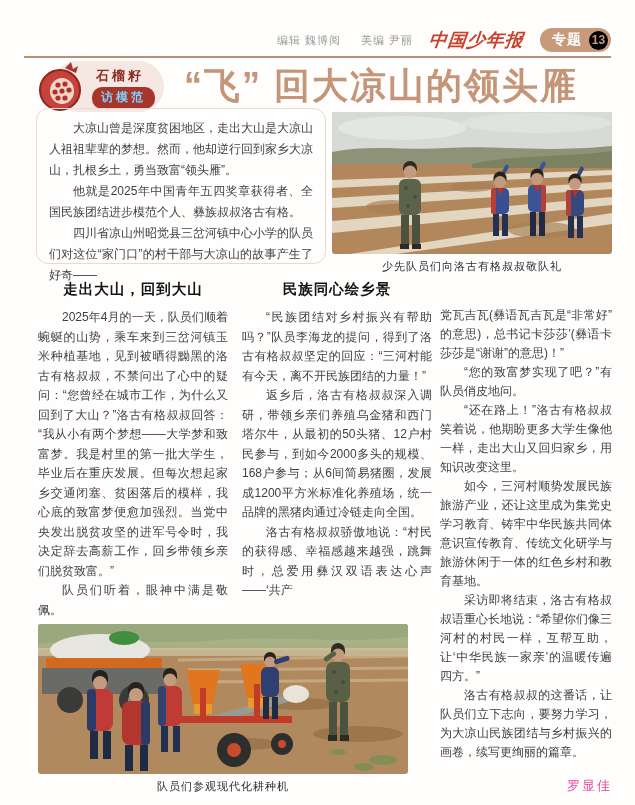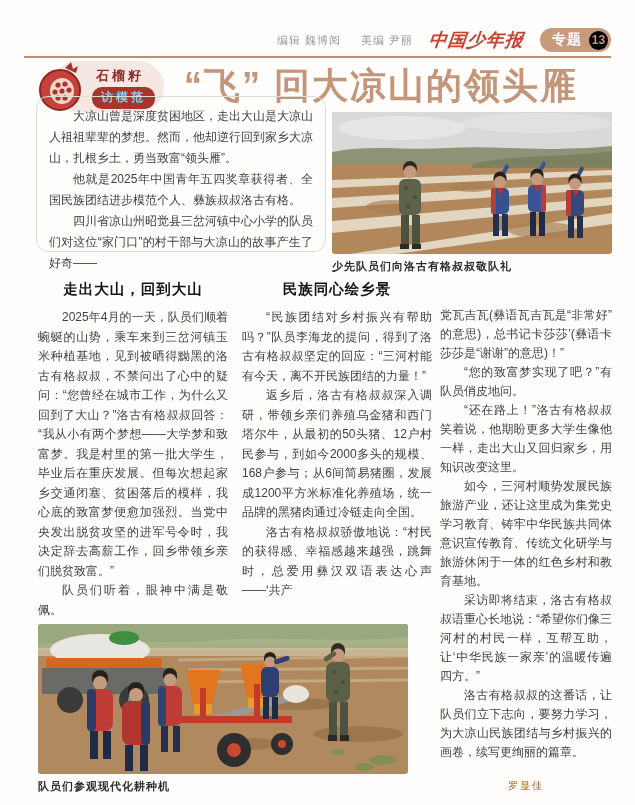--- a/index.html
+++ b/index.html
@@ -50,52 +50,52 @@
     letter-spacing: 3px; padding: 2px 9px 3px; border-radius: 10px;
   }
   .headline {
     position: absolute; left: 150px; top: 62px; width: 462px;
     text-align: center; font-size: 36px; font-weight: 900;
     color: #c49579; letter-spacing: 2px; white-space: nowrap;
   }
 
   
   .intro-box {
-    position: absolute; left: 36px; top: 96px; width: 290px; height: 156px;
+    position: absolute; left: 36px; top: 108px; width: 290px; height: 156px;
     border: 1px solid #e2dcd5; border-radius: 12px; padding: 9px 12px;
   }
   .intro-box p {
     font-size: 12px; line-height: 21px; color: #3e3e44;
     text-align: justify; text-indent: 2em;
   }
 
   
   .photo-top { position: absolute; left: 332px; top: 112px; width: 280px; }
   .photo-bottom { position: absolute; left: 38px; top: 624px; width: 370px; }
   figure svg { display: block; border-radius: 3px; }
   figcaption {
-    margin-top: 5px; text-align: left;
-    font-size: 11px; font-weight: bold; color: #2c2c2e; letter-spacing: 1px;
+    margin-top: 5px; text-align: center;
+    font-size: 11px; font-weight: normal; color: #2c2c2e; letter-spacing: 1px;
   }
 
   
   .col { position: absolute; top: 280px; color: #3e3e44; font-size: 12px; }
   .col h2 {
     font-size: 14.5px; font-weight: bold; color: #141414;
     text-align: center; letter-spacing: 1px; margin-bottom: 9px;
   }
   .col p { line-height: 19.5px; text-align: justify; text-indent: 2em; }
   .col-1 { left: 38px;  width: 190px; }
   .col-2 { left: 242px; width: 190px; }
   .col-3 { left: 440px; width: 172px; padding-top: 26px; }
   .col-3 p { line-height: 19px; }
   .no-indent { text-indent: 0 !important; }
 
   .byline { margin-top: 10px; text-align: right; font-family: "Liberation Serif", serif; }
-  .byline div { font-size: 10px; color: #a16207; line-height: 27px; letter-spacing: 2px; text-align: center; }
+  .byline div { font-size: 13px; color: #ec4899; line-height: 27px; letter-spacing: 2px; }
 </style>
 </head>
 <body>
 
 <div class="page">
 
   <div class="header-row">
     <div class="credits">
       <span>编辑 魏博阅</span>
       <span>美编 尹丽</span>

